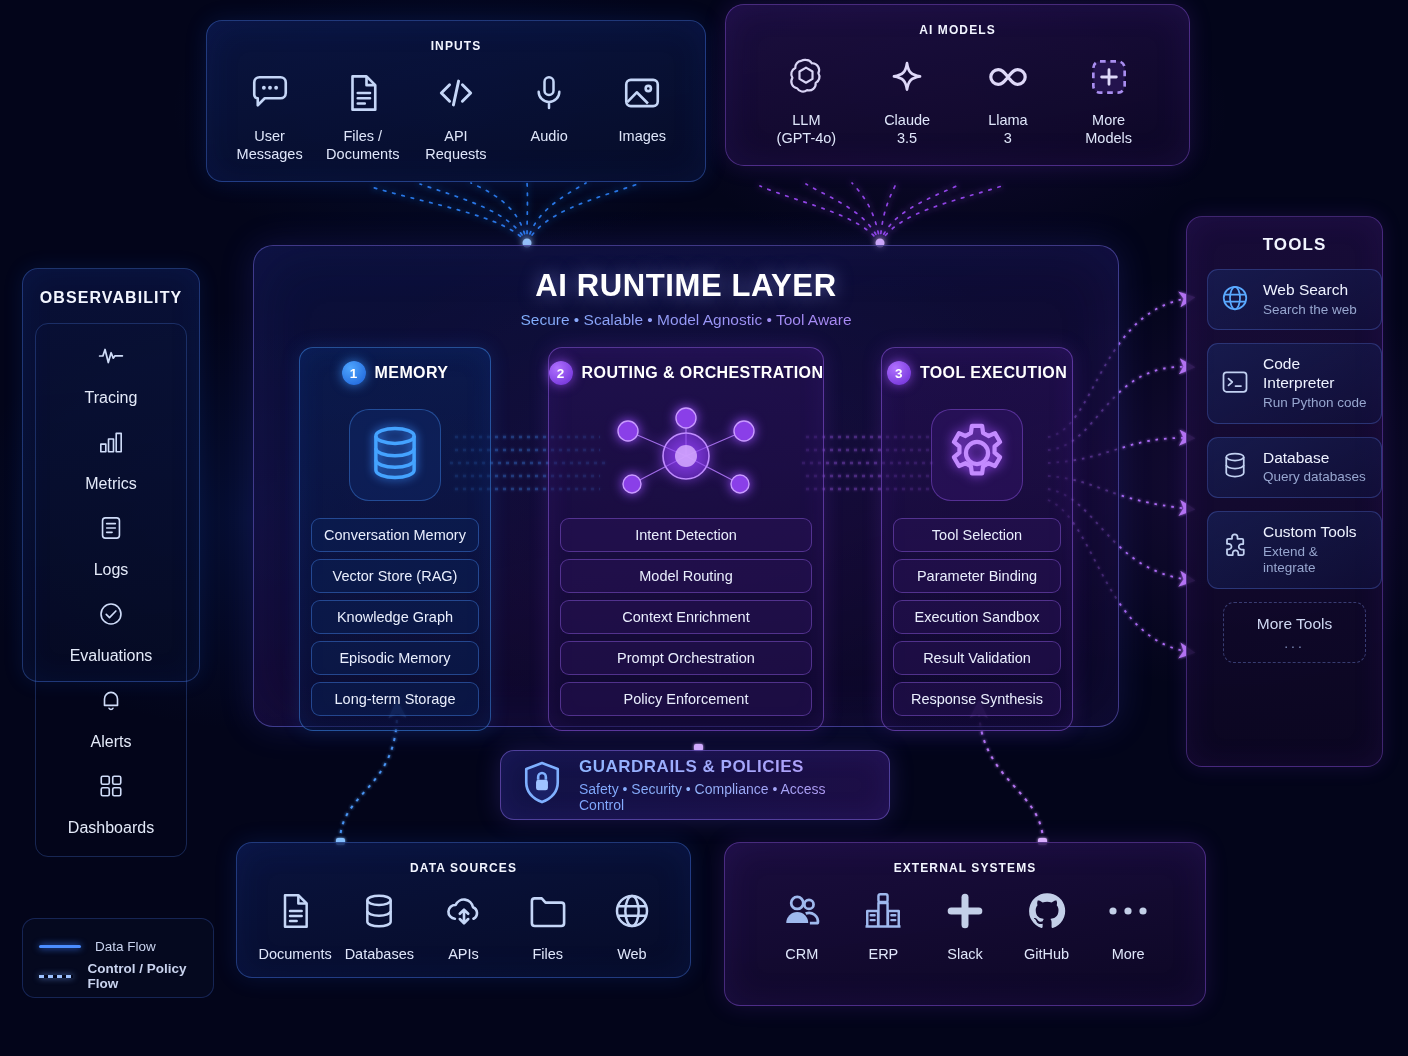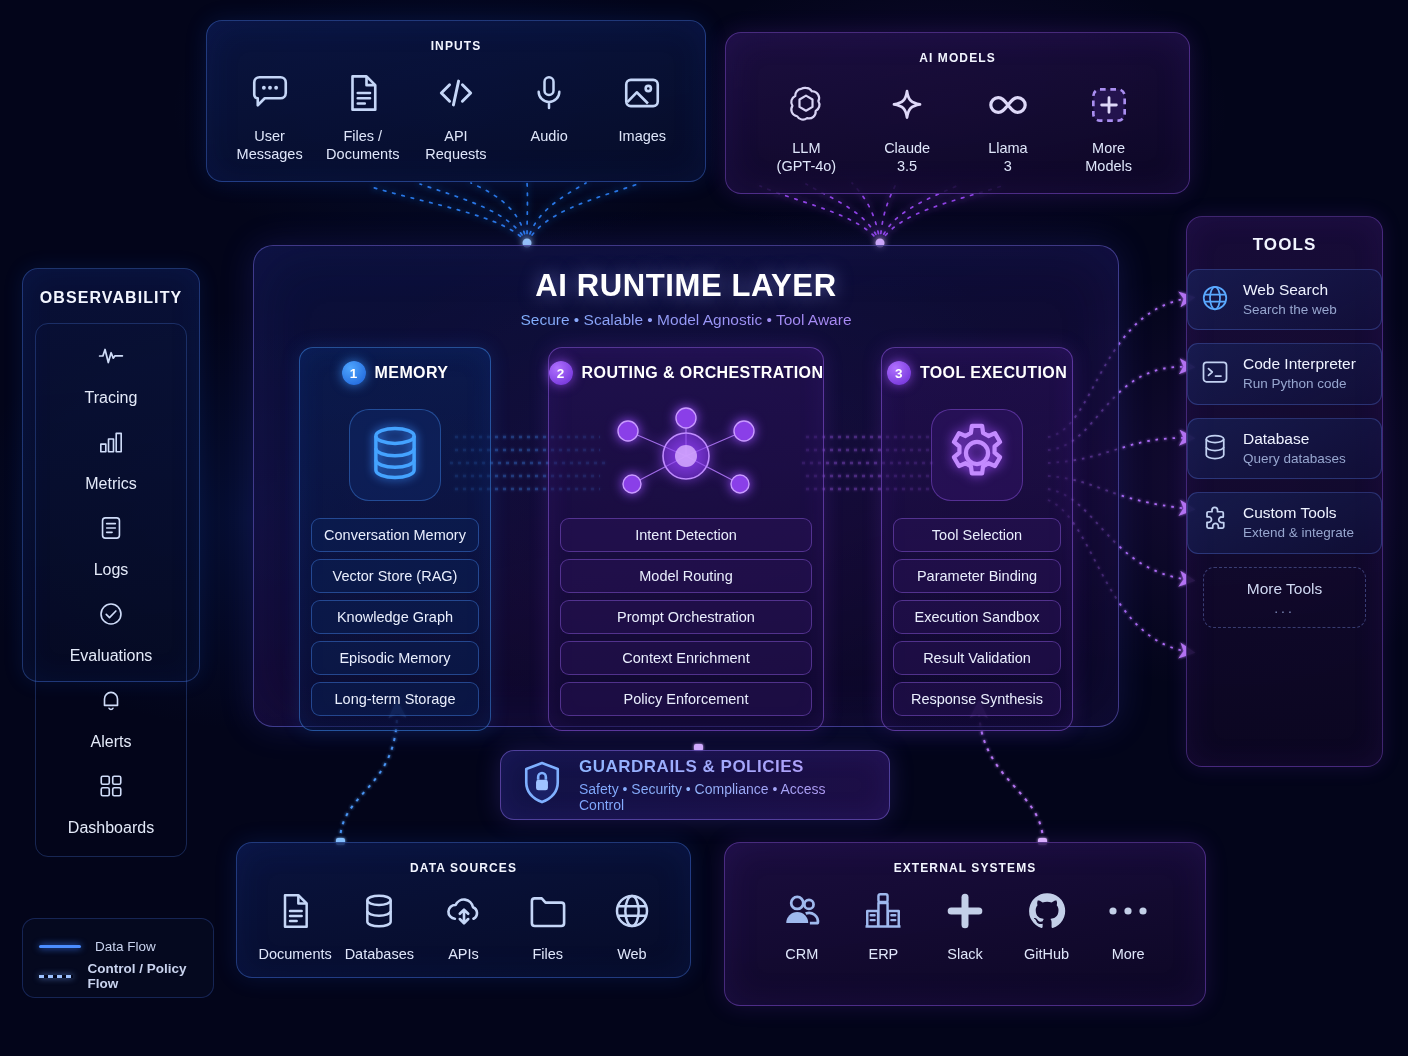--- a/index.html
+++ b/index.html
@@ -44,20 +44,21 @@
   
   .side-panel {
     background: linear-gradient(175deg, rgba(11,20,62,0.82), rgba(6,11,36,0.88));
     border: 1px solid rgba(70,120,230,0.38);
     box-shadow: 0 0 20px rgba(30,90,220,0.14), inset 0 0 30px rgba(20,60,170,0.12);
   }
   .side-panel.violet {
     background: linear-gradient(175deg, rgba(28,14,62,0.84), rgba(12,7,34,0.9));
     border: 1px solid rgba(150,90,240,0.38);
     box-shadow: 0 0 20px rgba(130,60,230,0.15), inset 0 0 30px rgba(90,40,180,0.13);
+    padding-left: 20px;
   }
   .inner-box { border: 1px solid rgba(80,130,235,0.28); border-radius: 13px; margin: 12px; padding: 8px 0; }
   .obs-item { display: flex; align-items: center; gap: 16px; padding: 11px 16px; flex-direction: column; }
   .obs-item .lbl { font-size: 16px; color: #e4eaf9; }
 
   .tool-item {
     display: flex; align-items: center; gap: 13px;
     margin: 0 0 13px; padding: 11px 12px; border-radius: 11px;
     background: linear-gradient(150deg, rgba(24,36,92,0.62), rgba(16,18,62,0.52));
     border: 1px solid rgba(95,125,235,0.30);
@@ -304,21 +305,21 @@
           <path d="M3.6 17.2 9 11.6l6.4 6.4"></path>
         </svg>
       </div>
       <div class="cap">
         <span>Images</span>
       </div>
     </div>
   </div>
 </div>
 
-<div class="panel io-panel violet" id="aimodels" style="left:725px;top:32px;width:465px;height:162px;">
+<div class="panel io-panel violet" id="aimodels" style="left:725px;top:4px;width:465px;height:162px;border-radius:19px;">
   <div class="panel-title">AI MODELS</div>
   <div class="icon-row" style="padding-left:30px;padding-right:30px;">
 
     <div class="icon-cell">
       <div class="glyph">
         <svg width="46" height="46" viewBox="0 0 24 24" fill="none" stroke="#d9d4f5" stroke-width="1.15" stroke-linejoin="round">
           <path d="M12 3.1a3.5 3.5 0 0 1 3.03 1.75 3.5 3.5 0 0 1 3.4 5.12 3.5 3.5 0 0 1-1.4 5.1 3.5 3.5 0 0 1-4.46 3.8 3.5 3.5 0 0 1-5.2-1 3.5 3.5 0 0 1-2.44-5.4A3.5 3.5 0 0 1 6.4 7.3a3.5 3.5 0 0 1 3.1-3.7A3.5 3.5 0 0 1 12 3.1z"></path>
           <path d="M12 7.1 8.6 9.1v3.9l3.4 2 3.4-2V9.1z"></path>
         </svg>
       </div>
@@ -487,22 +488,22 @@
               <circle cx="142" cy="33" r="10"></circle>
                 <circle cx="30" cy="86" r="9"></circle>
                 <circle cx="138" cy="86" r="9"></circle>
             </g>
           </svg>
         </span>
       </div>
       <div>
         <div class="chip p">Intent Detection</div>
         <div class="chip p">Model Routing</div>
+        <div class="chip p">Context Enrichment</div>
         <div class="chip p">Prompt Orchestration</div>
-        <div class="chip p">Context Enrichment</div>
         <div class="chip p">Policy Enforcement</div>
       </div>
     </div>
 
     <div class="col exec">
       <div class="col-head">
         <span class="badge p">3</span>
         <span class="ttl">TOOL EXECUTION</span>
       </div>
       <div class="hero">

